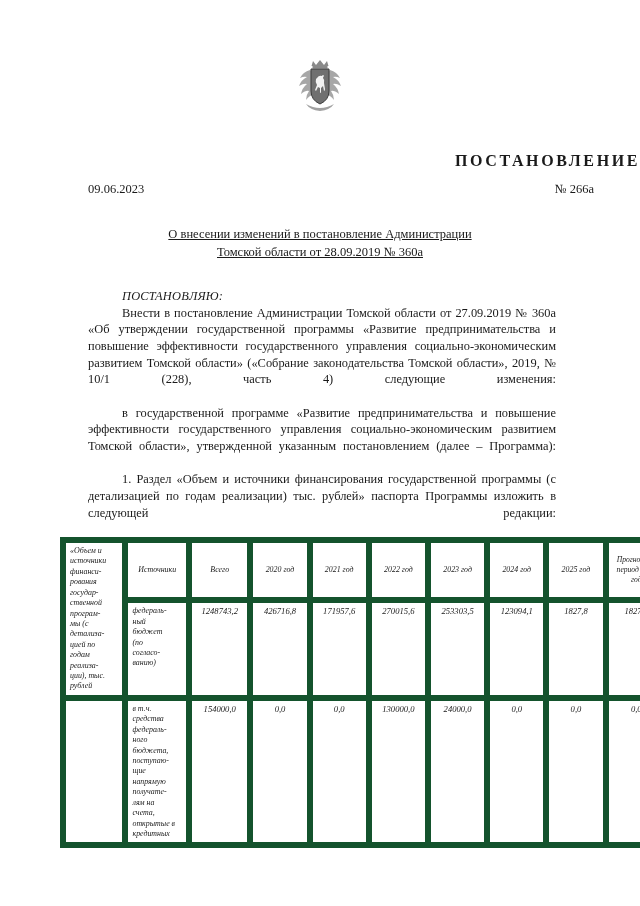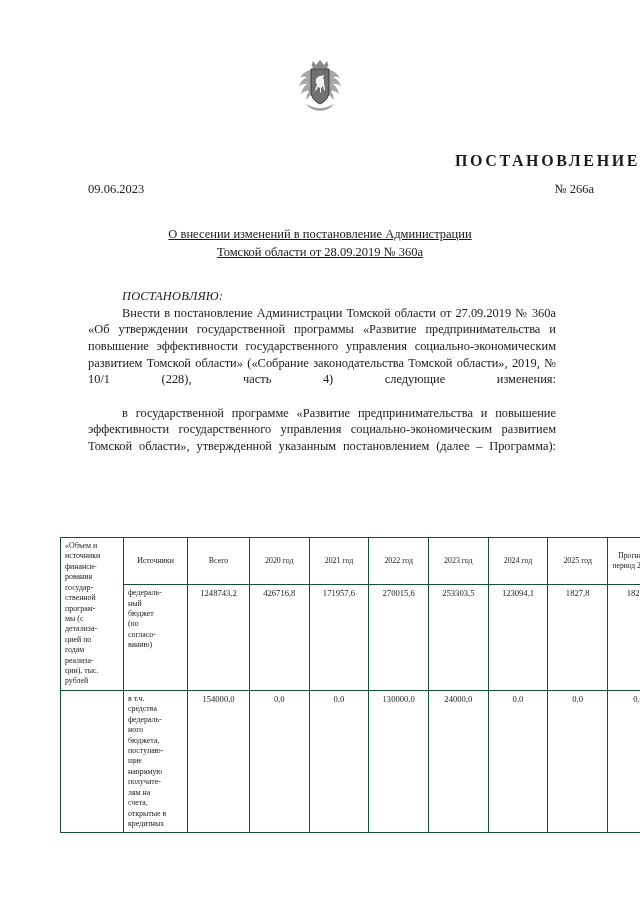--- a/index.html
+++ b/index.html
@@ -118,24 +118,25 @@
     overflow: hidden;
   }
   table.fin {
     border-collapse: collapse;
     table-layout: fixed;
     width: 610px;
     font-size: 7.9px;
     line-height: 1.32;
   }
   table.fin td, table.fin th {
-    border: 1px solid #14532d;
+    border: 6px solid #14532d;
     padding: 3px 4px;
     vertical-align: top;
     font-weight: normal;
+    font-style: italic;
   }
   table.fin th {
     text-align: center;
     vertical-align: middle;
     padding: 5px 3px;
   }
   td.num {
     text-align: center;
     vertical-align: middle;
     font-size: 8.6px;
@@ -187,20 +188,21 @@
 
   <div class="subject">
     <div>О внесении изменений в постановление Администрации</div>
     <div>Томской области от 28.09.2019 № 360а</div>
   </div>
 
   <div class="body-text">
     <p class="center-caps">ПОСТАНОВЛЯЮ:</p>
     <p class="para just"><span class="indent"></span><span>Внести в постановление Администрации Томской области от 27.09.2019 № 360а «Об утверждении государственной программы «Развитие предпринимательства и повышение эффективности государственного управления социально-экономическим развитием Томской области» («Собрание законодательства Томской области», 2019, № 10/1 (228), часть 4) следующие изменения:</span></p>
     <p class="para just"><span class="indent"></span><span>в государственной программе «Развитие предпринимательства и повышение эффективности государственного управления социально-экономическим развитием Томской области», утвержденной указанным постановлением (далее – Программа):</span></p>
+    <p class="para just"><span class="indent"></span><span>1. Раздел «Объем и источники финансирования государственной программы (с детализацией по годам реализации) тыс. рублей» паспорта Программы изложить в следующей редакции:</span></p>
   </div>
 
   <div class="tbl-wrap">
     <table class="fin">
       <colgroup>
         <col class="col-a">
           <col class="col-b">
           <col class="col-c">
         <col class="col-y">
           <col class="col-y">

